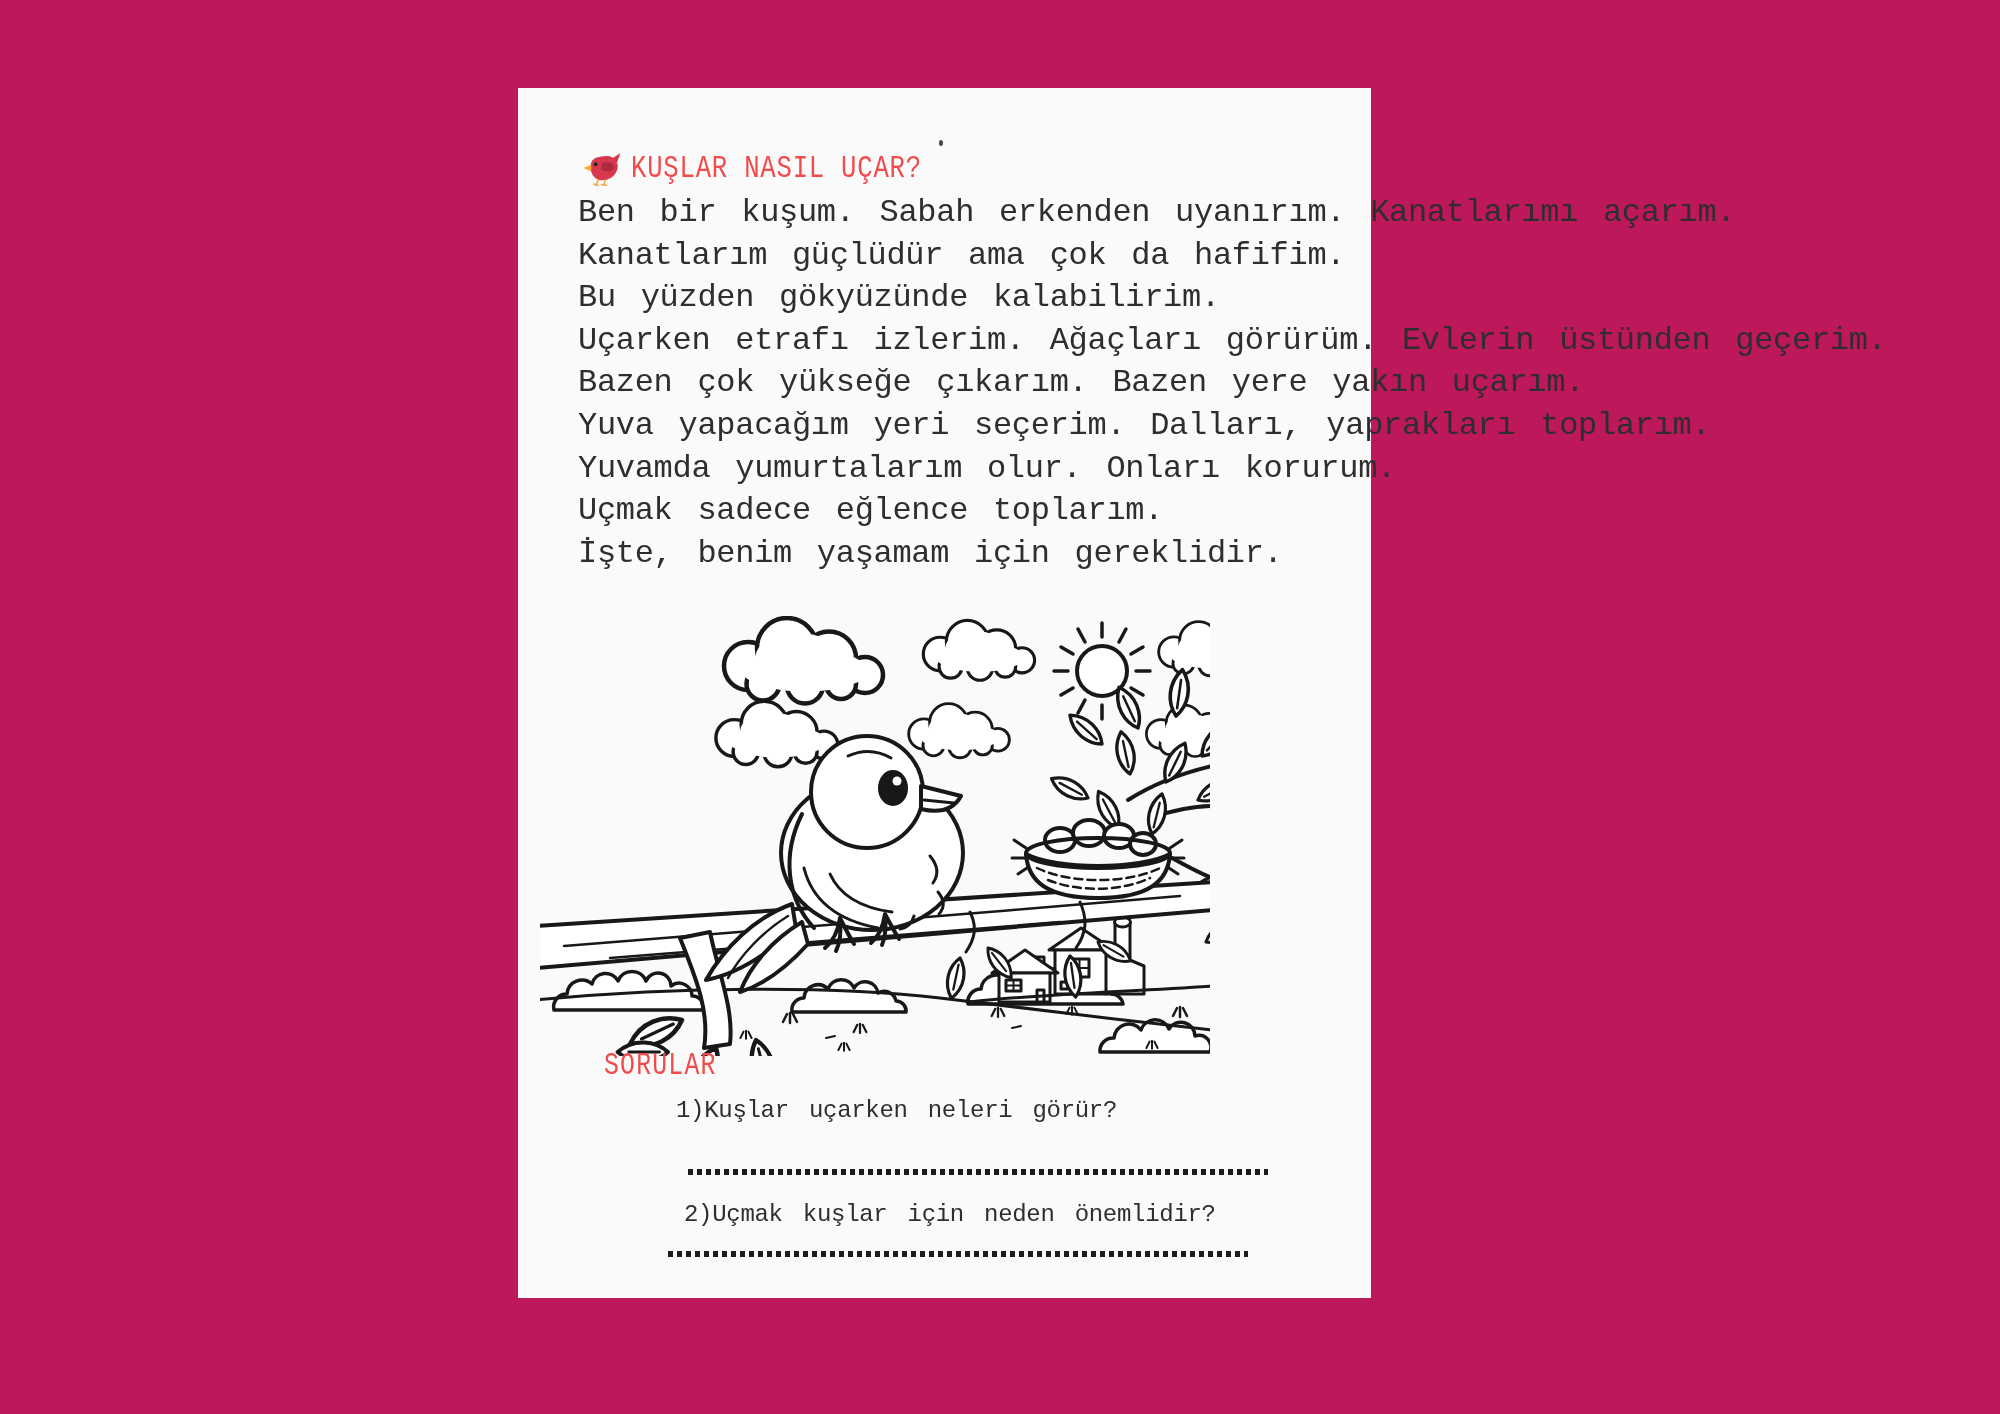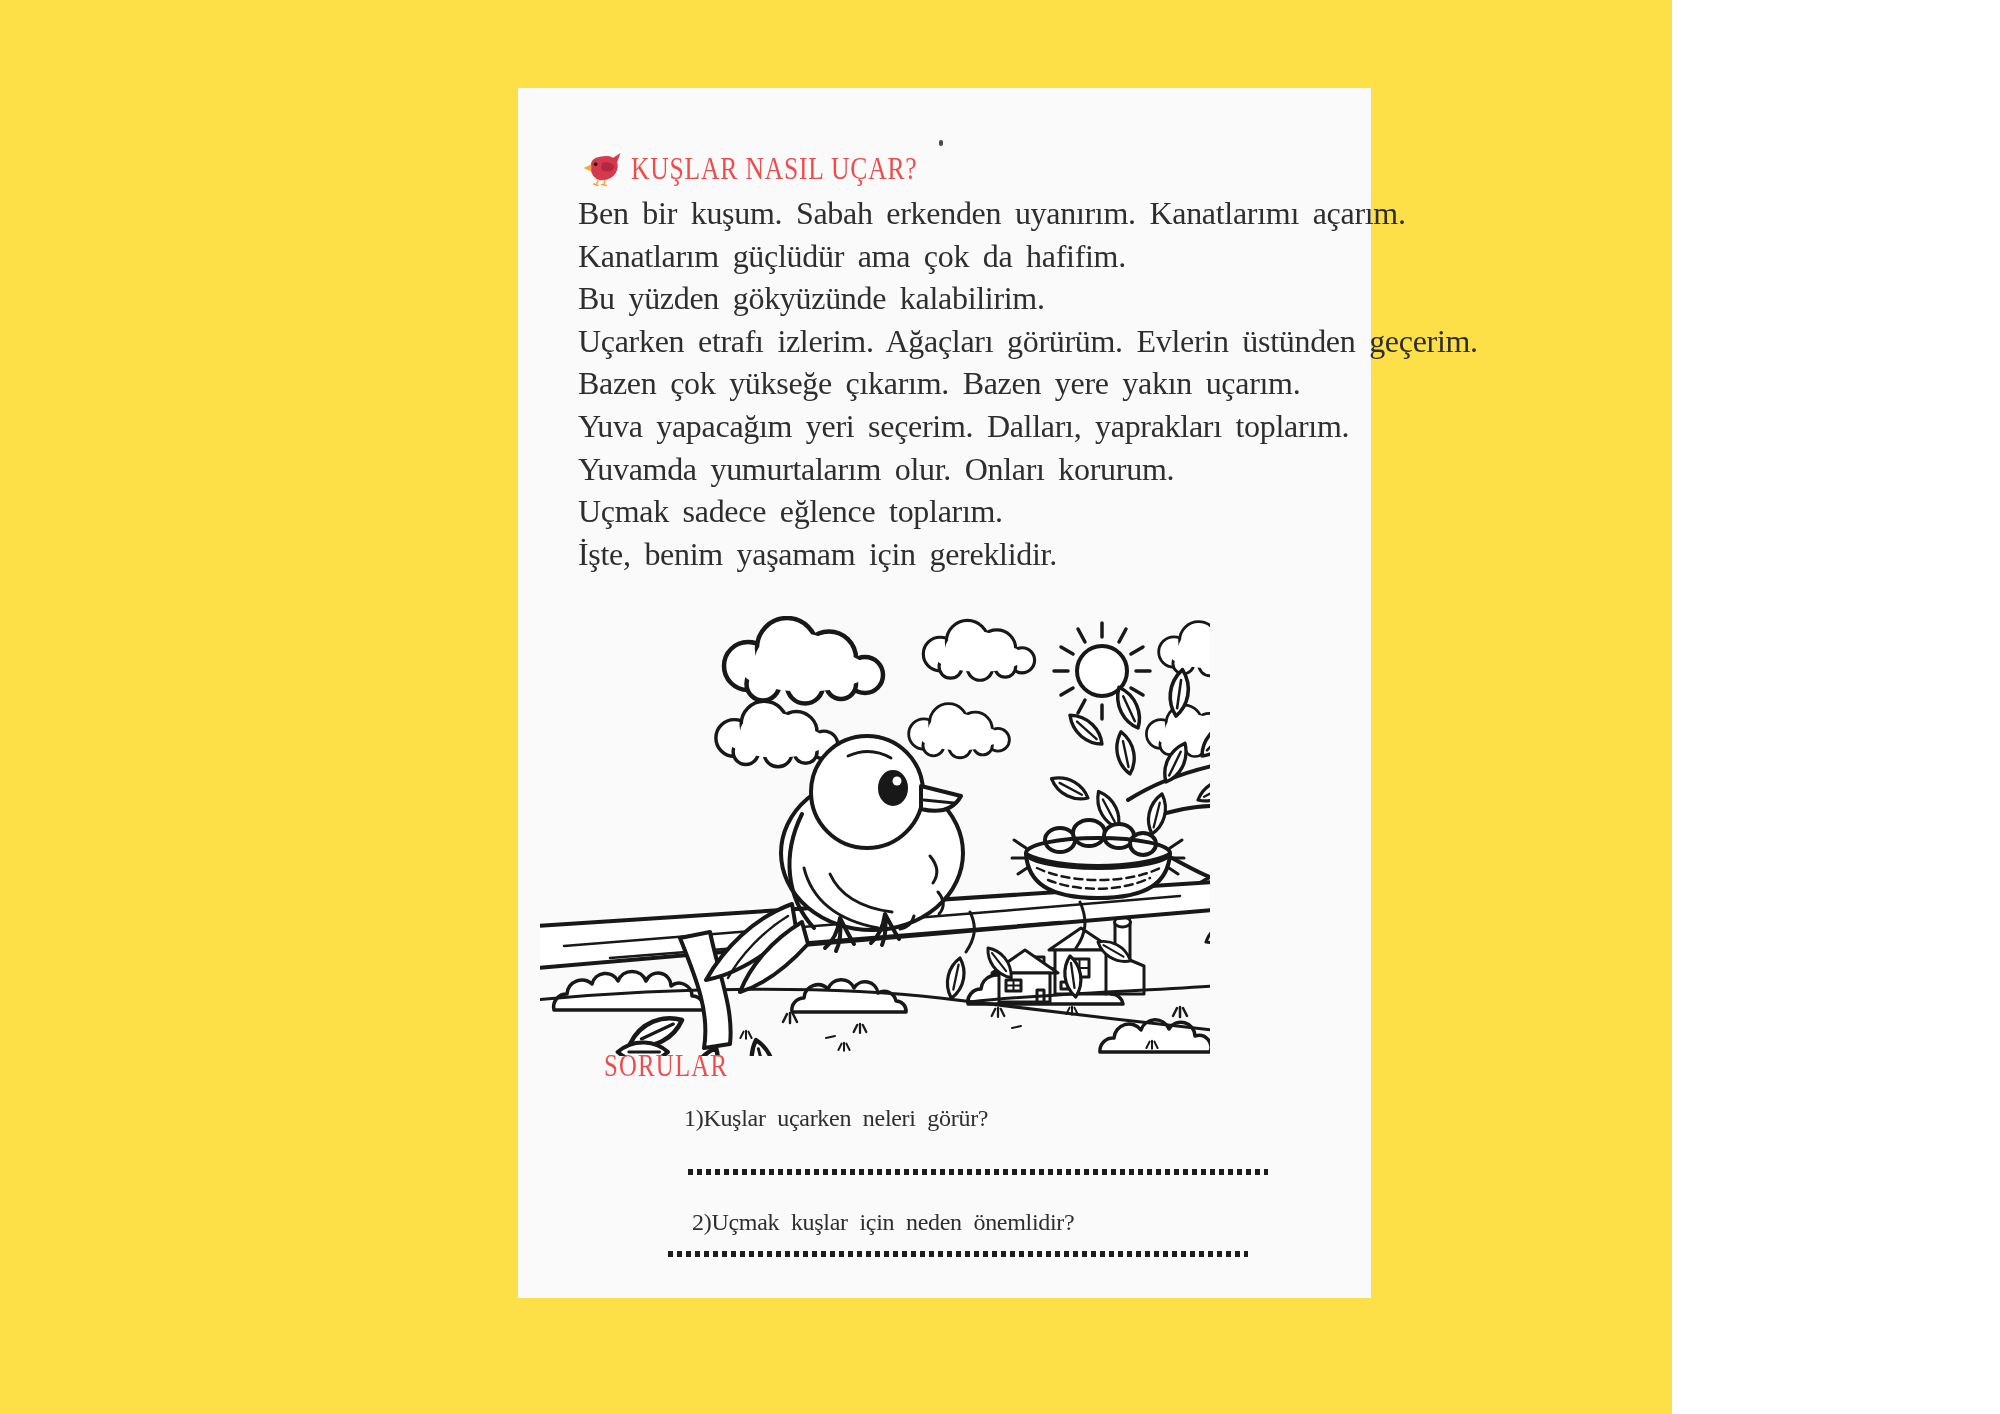--- a/index.html
+++ b/index.html
@@ -1,18 +1,18 @@
 <!DOCTYPE html>
 <html><head>
 <meta charset="utf-8">
 <style>
   html,body { margin:0; padding:0; background:#ffffff; }
   .canvas {
-    position:relative; width:1672px; height:1414px; background:#fde047;
-    font-family:Liberation Serif, serif; overflow:hidden;
+    position:relative; width:2000px; height:1414px; background:#be185d;
+    font-family:Liberation Mono, monospace; overflow:hidden;
   }
   .page {
     position:absolute; left:518px; top:88px; width:853px; height:1210px;
     background:#fafafa;
   }
   .stray-dot {
     position:absolute; left:421px; top:52px; width:4px; height:6px;
     background:#4a4a4a; border-radius:2px;
   }
   .hdr { position:absolute; left:64px; top:62px; display:flex; align-items:center; gap:9px; }
@@ -26,21 +26,21 @@
     margin:0; height:42.6px; line-height:42.6px; font-size:32px; color:#2e2e2e;
     letter-spacing:-0.3px; word-spacing:6px; white-space:nowrap; font-weight:400;
   }
   .scene { position:absolute; left:22px; top:528px; }
   .sorular {
     position:absolute; left:86px; top:960px; margin:0; color:#f14b4b;
     font-size:31px; font-weight:400; letter-spacing:1.5px;
     transform:scaleX(0.8); transform-origin:0 50%; white-space:nowrap;
   }
   .question {
-    position:absolute; margin:16px; font-size:24px; color:#2e2e2e;
+    position:absolute; margin:8px; font-size:24px; color:#2e2e2e;
     letter-spacing:-0.3px; word-spacing:6px; white-space:nowrap;
   }
   .q1 { left:150px; top:1001px; }
   .q2 { left:158px; top:1105px; }
   .ans {
     position:absolute; height:6px;
     background:repeating-linear-gradient(90deg, #1c1c1c 0 5px, transparent 5px 9px);
   }
   .ans1 { left:170px; top:1081px; width:580px; }
   .ans2 { left:150px; top:1163px; width:580px; }

